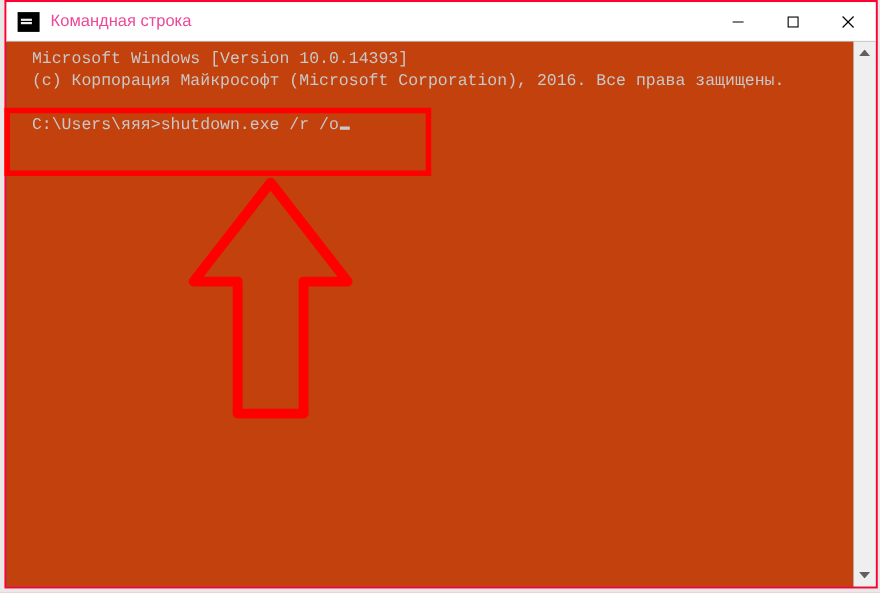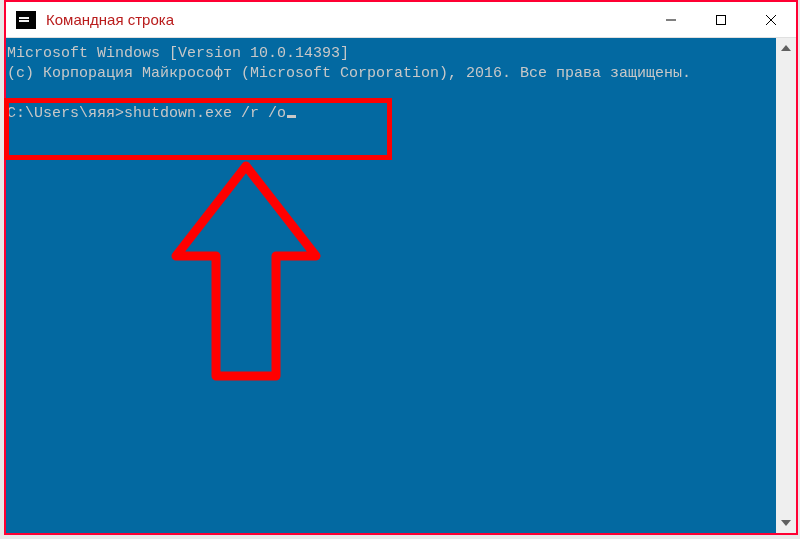--- a/index.html
+++ b/index.html
@@ -45,21 +45,21 @@
     position: absolute;
     left: 3px;
     top: 6px;
     width: 10px;
     height: 2px;
     background: #f0f0f0;
     box-shadow: 0 3px 0 #f0f0f0;
   }
   .title-text {
     font-size: 15px;
-    color: #b91c1c;
+    color: #ec4899;
     flex: 1;
   }
   .win-controls {
     display: flex;
     height: 100%;
   }
   .win-btn {
     width: 50px;
     height: 100%;
     display: flex;
@@ -71,26 +71,26 @@
   .console-wrap {
     flex: 1;
     position: relative;
     background: #000;
   }
   .console {
     position: absolute;
     top: 0; left: 0;
     right: 20px;
     bottom: 0;
-    background: #0369a1;
+    background: #c2410c;
     color: #c8c8c8;
     font-family: Consolas, "Courier New", monospace;
     font-size: 15px;
     line-height: 20px;
-    padding: 6px 1px;
+    padding: 6px 23px;
     white-space: pre;
   }
   .scrollbar {
     position: absolute;
     right: 0; top: 0; bottom: 0;
     width: 20px;
     background: #efefef;
     display: flex;
     flex-direction: column;
   }

